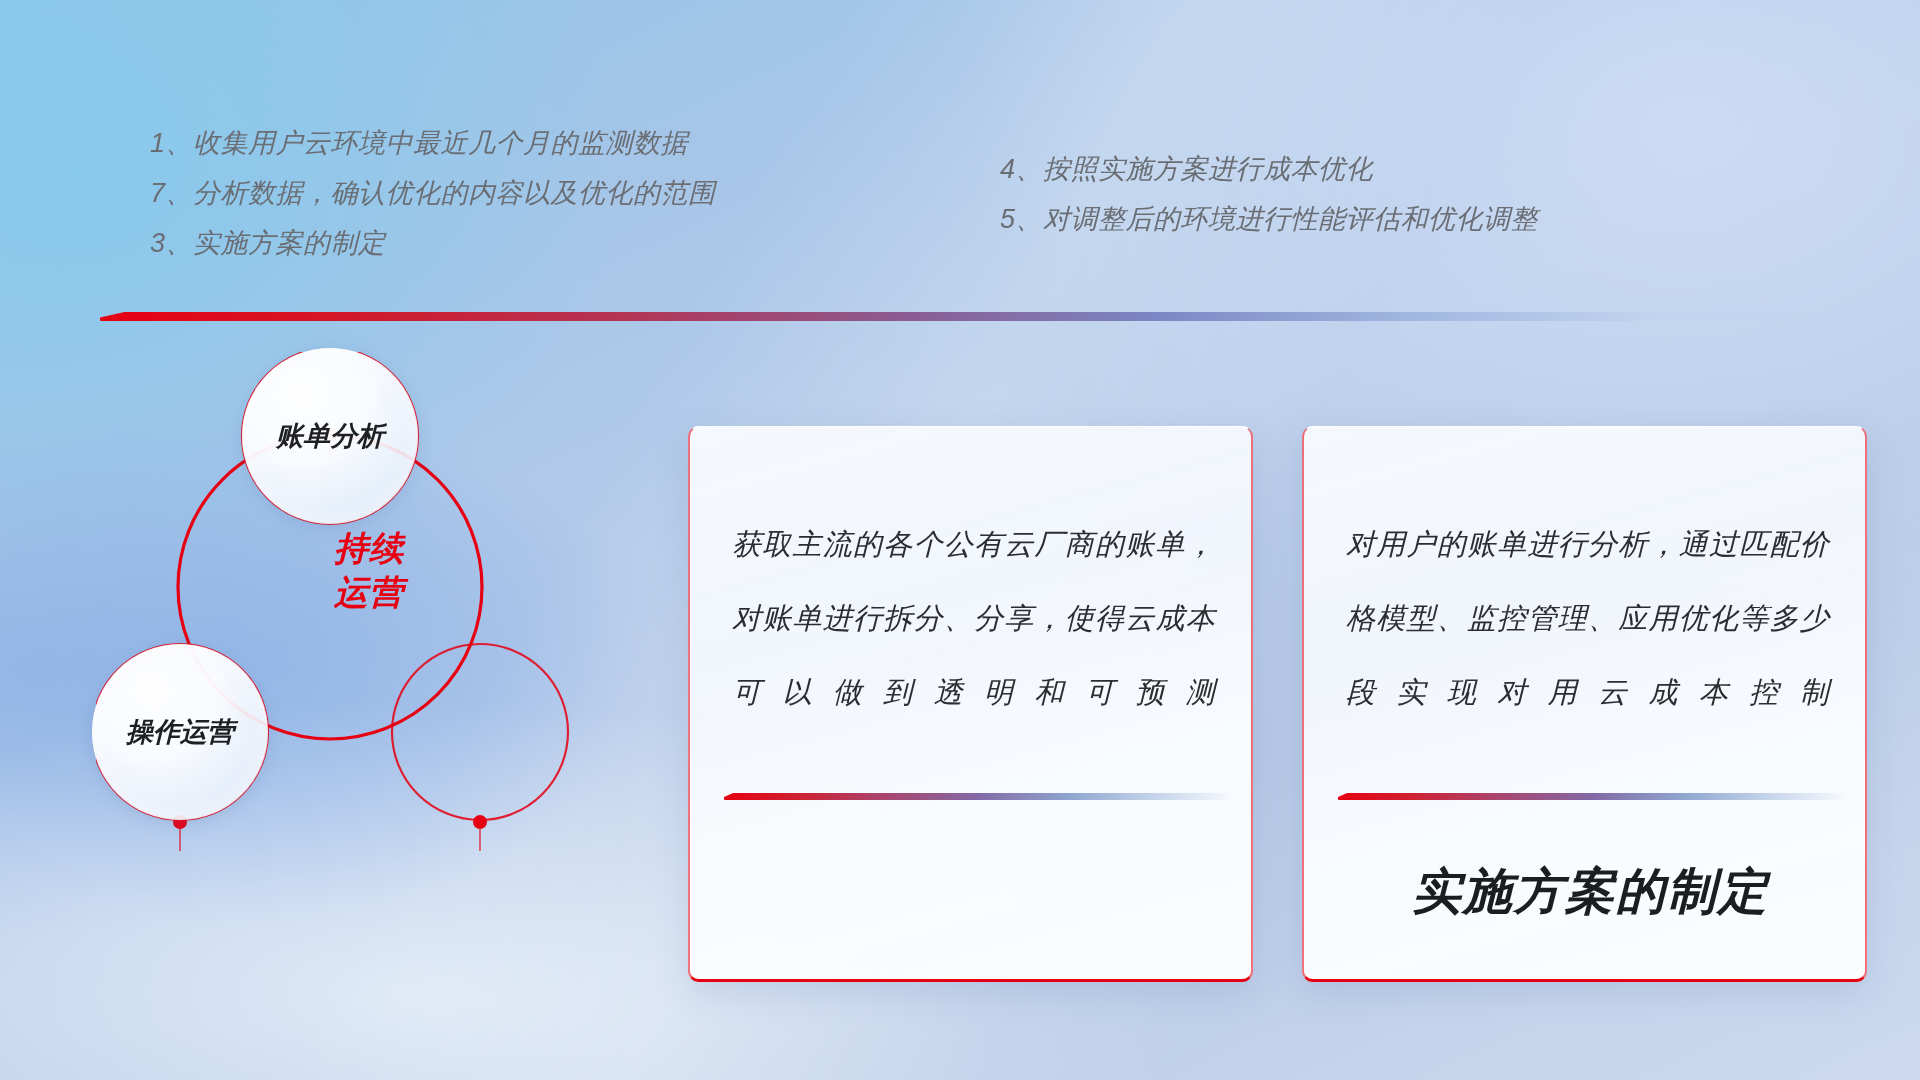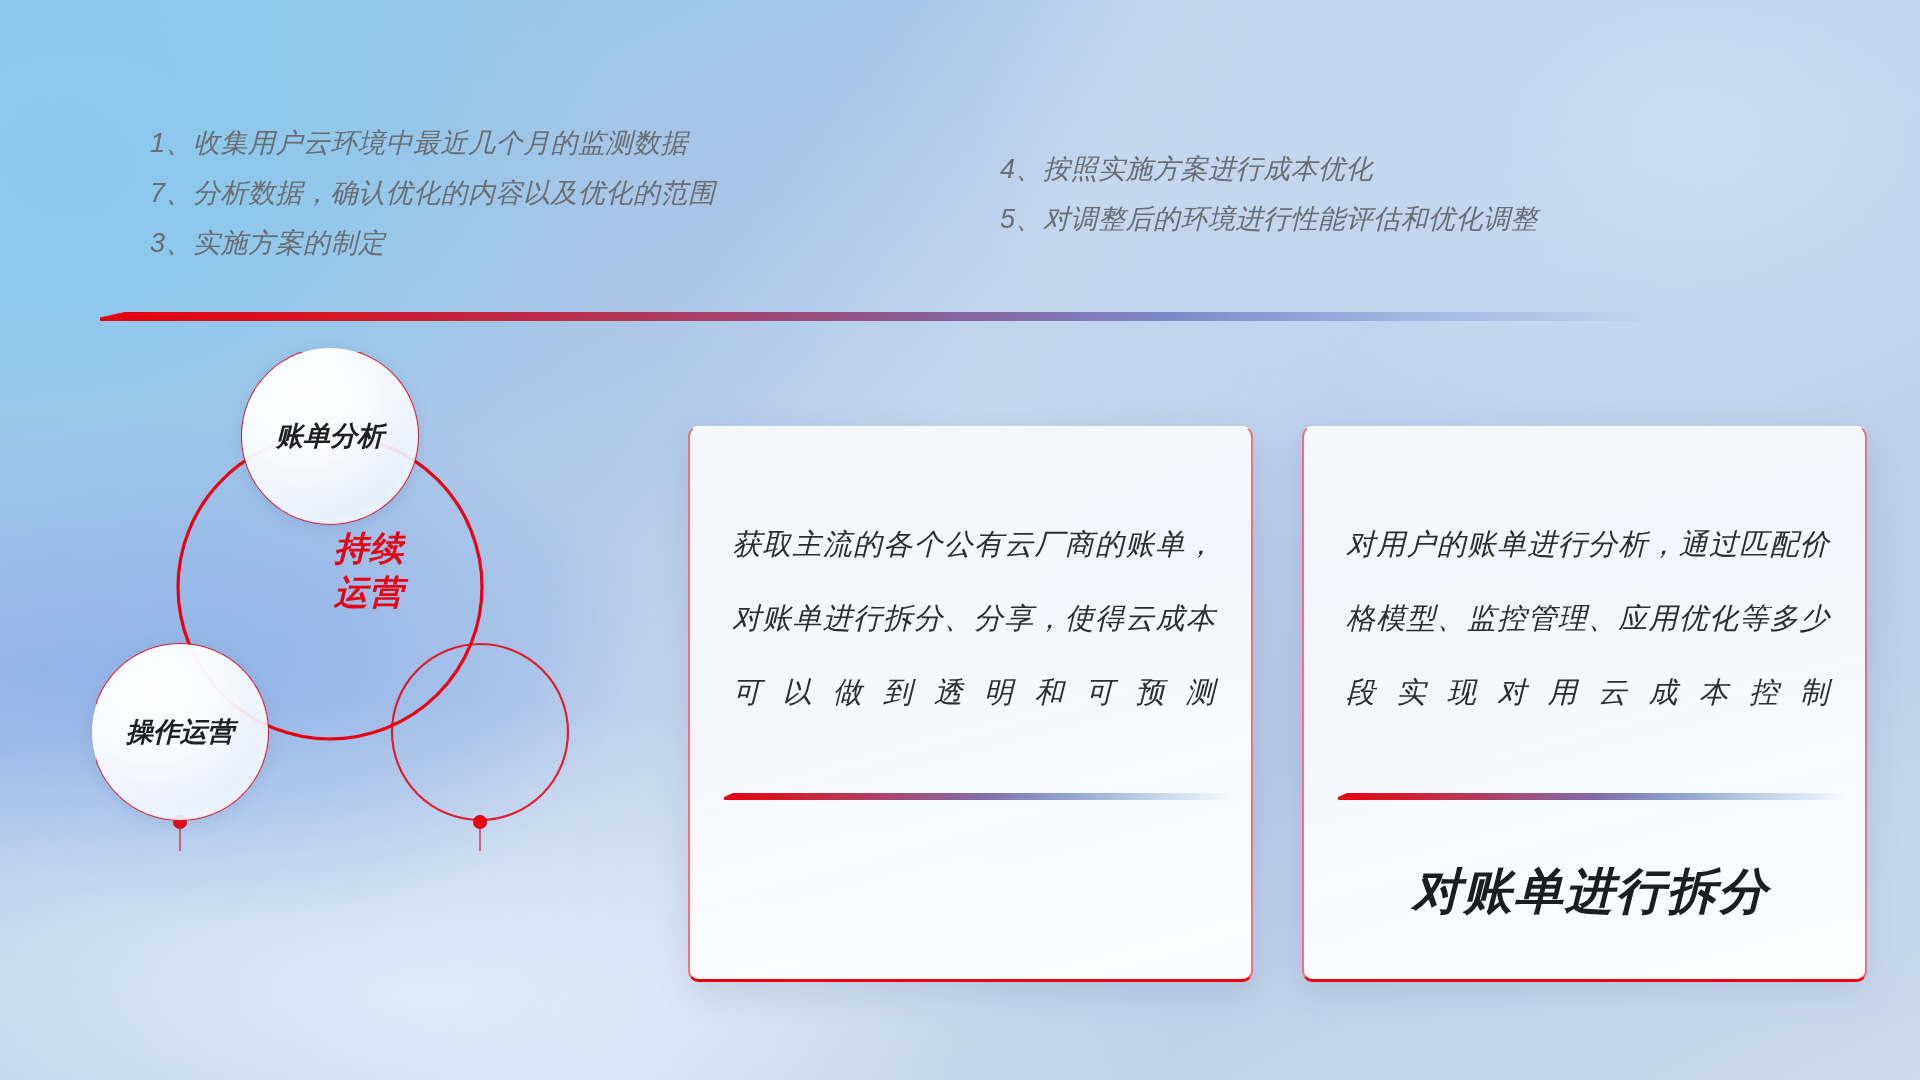--- a/index.html
+++ b/index.html
@@ -245,16 +245,16 @@
   </div>
 
   <div class="card" id="card-1">
     <div class="card-body">获取主流的各个公有云厂商的账单，对账单进行拆分、分享，使得云成本可以做到透明和可预测</div>
     <div class="card-rule"></div>
   </div>
 
   <div class="card" id="card-2">
     <div class="card-body">对用户的账单进行分析，通过匹配价格模型、监控管理、应用优化等多少段实现对用云成本控制</div>
     <div class="card-rule"></div>
-    <div class="card-title">对账单进行拆分</div>
+    <div class="card-title">实施方案的制定</div>
   </div>
 
 </div>
 
 </body></html>

